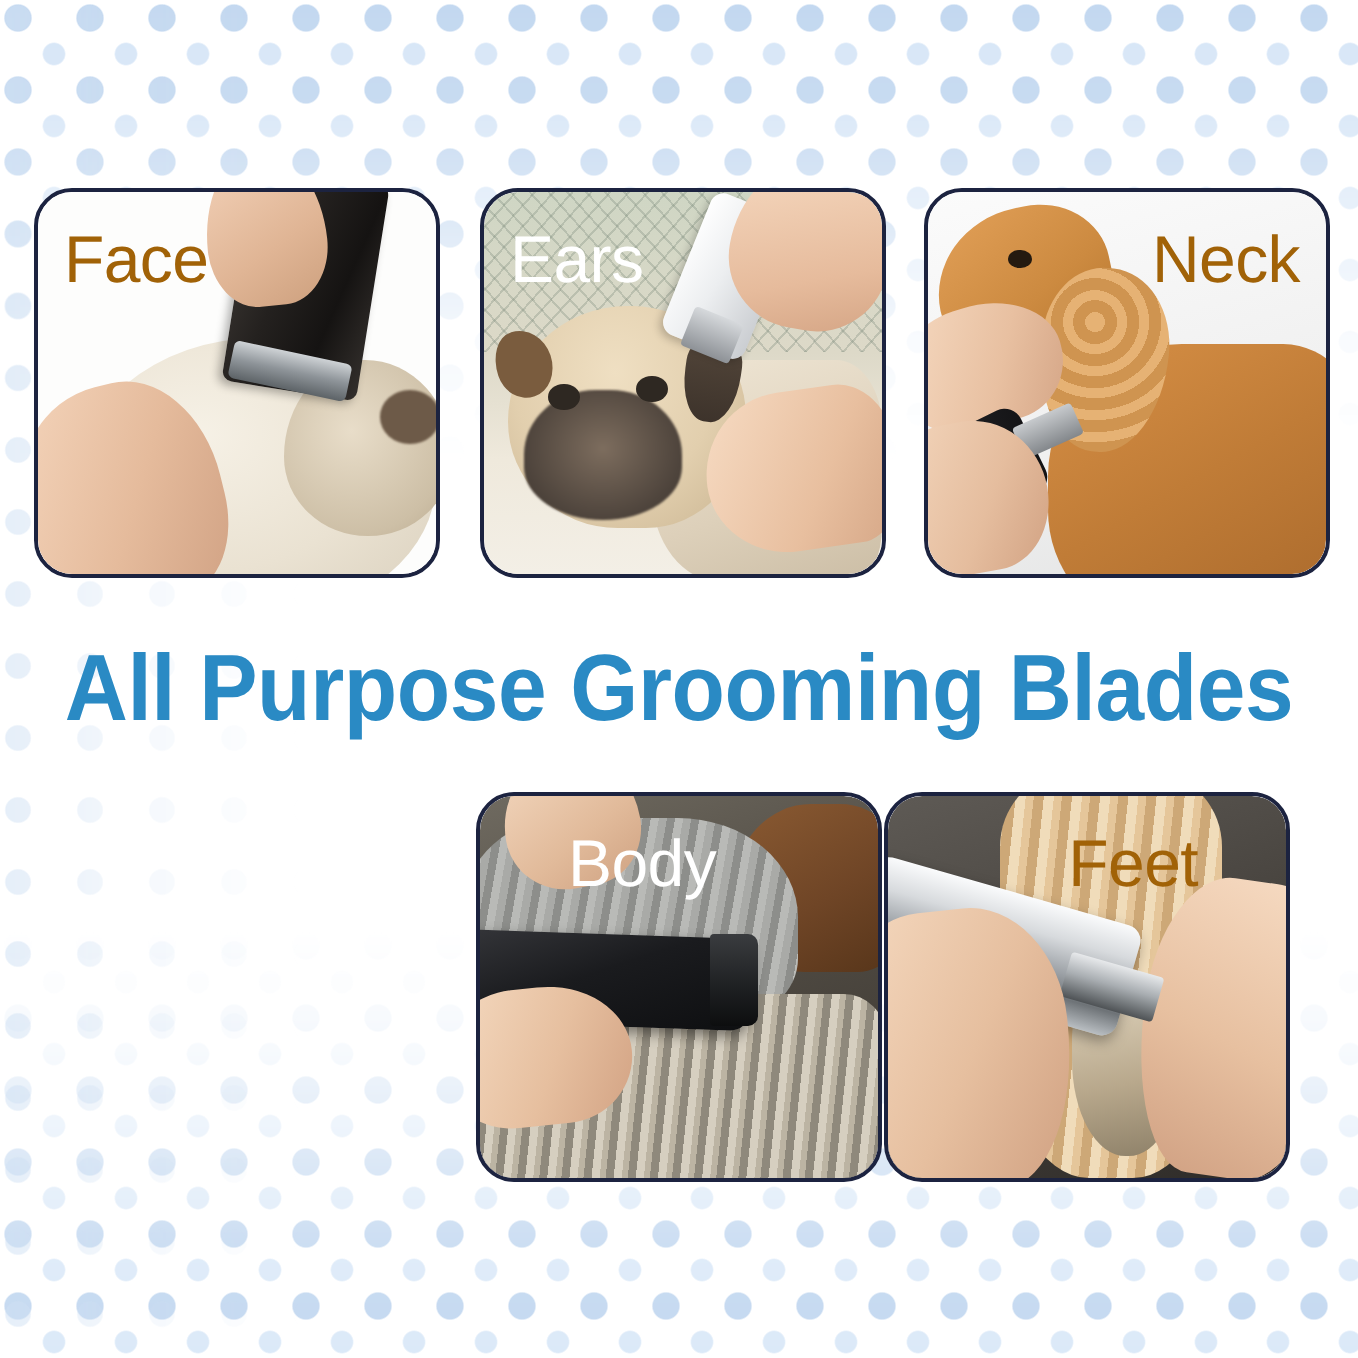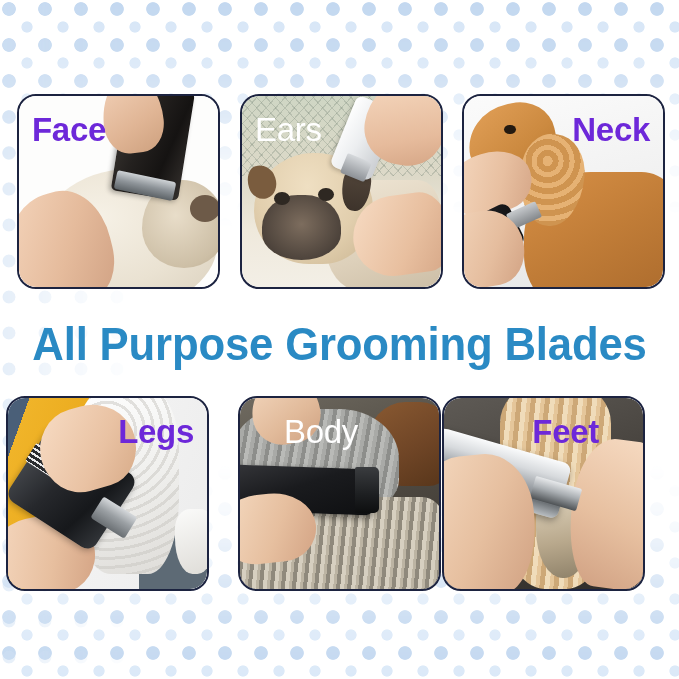--- a/index.html
+++ b/index.html
@@ -78,21 +78,21 @@
     border-radius: 17px;
   }
   .card .label {
     position: absolute;
     font-size: 33px;
     line-height: 1;
     letter-spacing: -0.3px;
     z-index: 6;
     white-space: nowrap;
   }
-  .label.navy  { color: #6d28d9; font-weight: 700; }
+  .label.navy  { color: #a16207; font-weight: 400; }
   .label.white { color: #ffffff; font-weight: 400; }
   .label.white.bold { font-weight: 400; }
 
   
   .lab-tl { left: 13px;  top: 17px; }
   .lab-tr { right: 13px; top: 17px; }
   .lab-tc { left: 44px;  top: 17px; }
   .lab-tcr{ right: 44px; top: 17px; }
 
   
@@ -448,35 +448,20 @@
         <div class="ears-eye-r"></div>
         <div class="ears-tuft"></div>
         <div class="ears-hand-b"></div>
         <div class="ears-clipper"></div>
         <div class="ears-blade"></div>
         <div class="ears-hand-a"></div>
       </div>
       <div class="label white lab-tl">Ears</div>
     </div>
 
-    <div class="card" id="card-legs">
-      <div class="photo">
-        <div class="sc legs-bg"></div>
-        <div class="legs-table"></div>
-        <div class="legs-dog"></div>
-        <div class="legs-fur"></div>
-        <div class="legs-paw"></div>
-        <div class="legs-hand-b"></div>
-        <div class="legs-clipper"></div>
-        <div class="legs-vents"></div>
-        <div class="legs-blade"></div>
-        <div class="legs-hand-a"></div>
-      </div>
-      <div class="label navy lab-tr">Legs</div>
-    </div>
 
     <div class="card" id="card-body">
       <div class="photo">
         <div class="sc body-bg"></div>
         <div class="body-brown"></div>
         <div class="body-back"></div>
         <div class="body-skirt"></div>
         <div class="body-hand-a"></div>
         <div class="body-clipper"></div>
         <div class="body-blade"></div>

